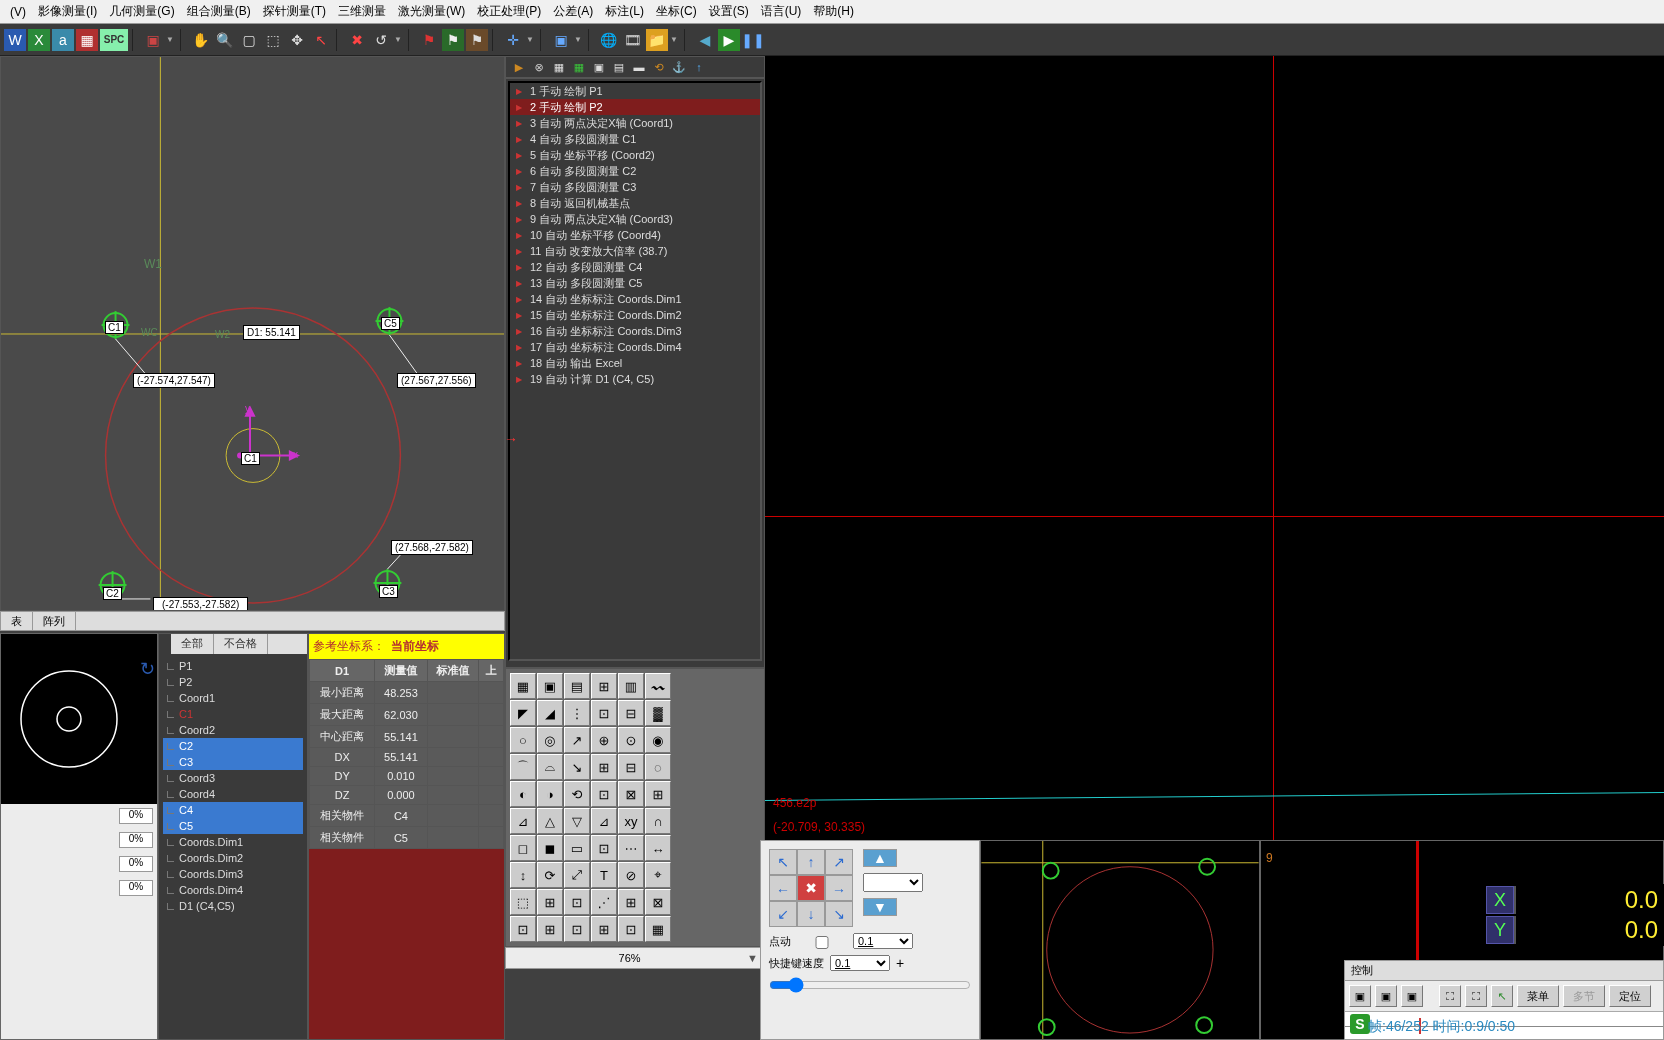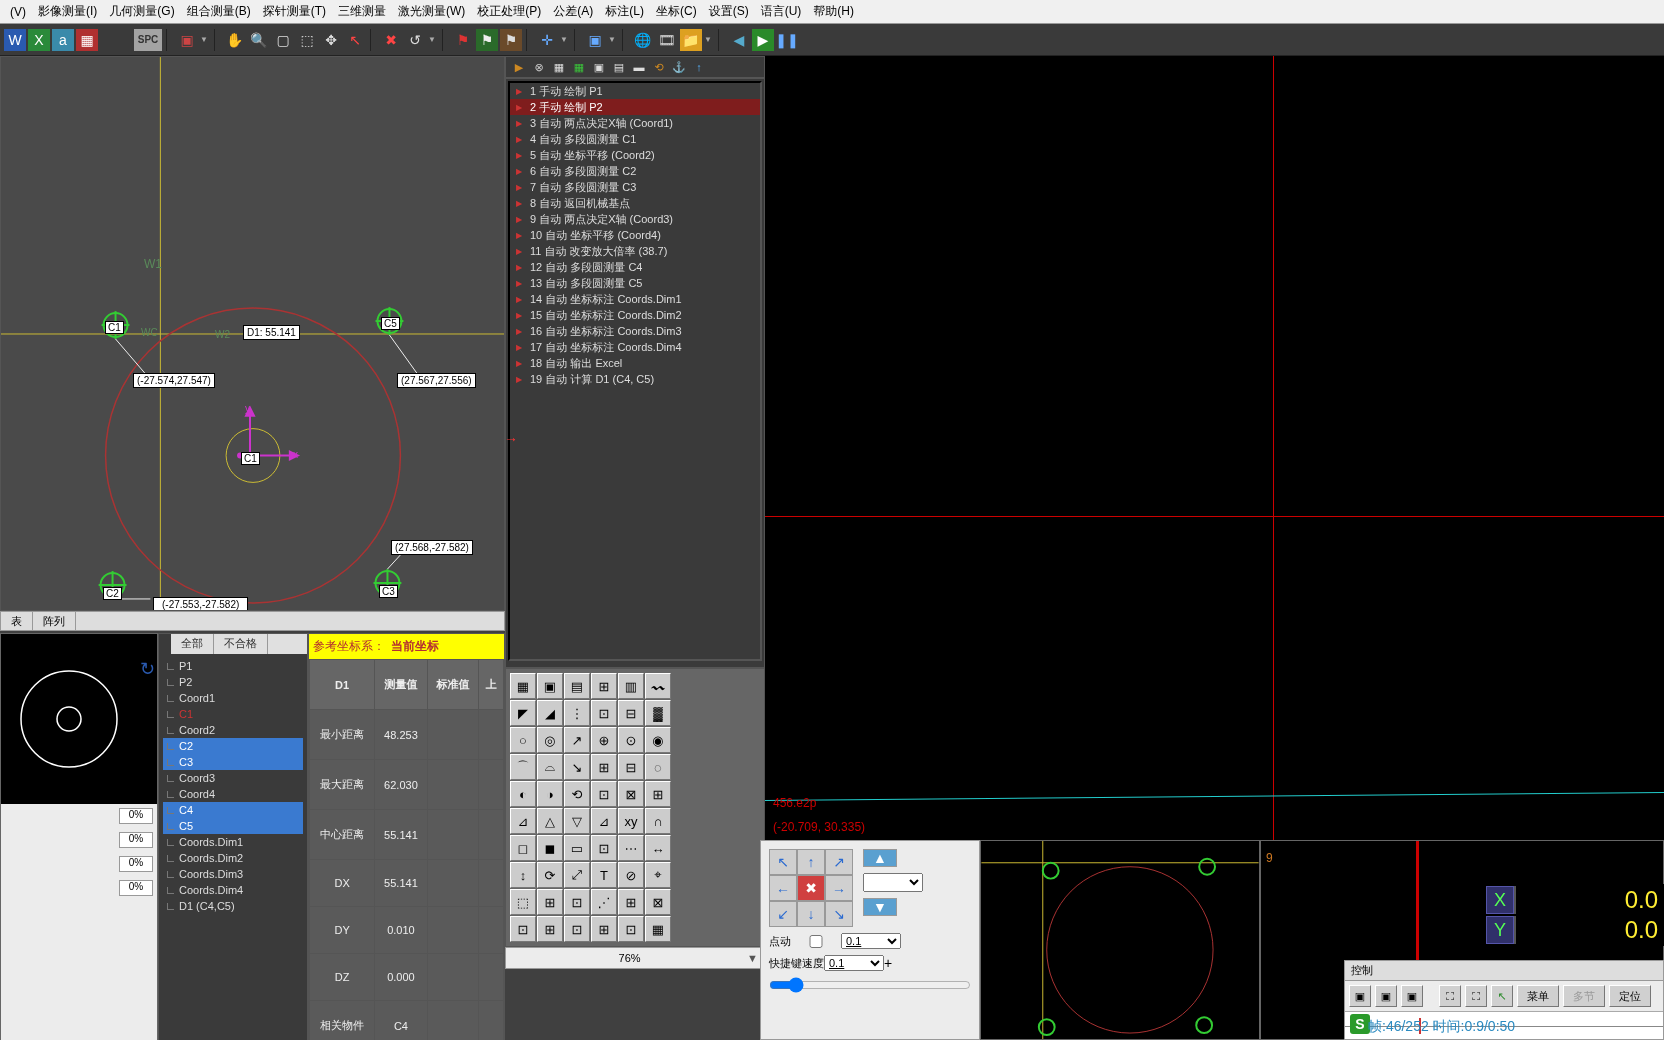--- a/index.html
+++ b/index.html
@@ -7,21 +7,21 @@
 
 .menubar { background: #f0f0f0; height: 24px; display: flex; align-items: center; padding: 0 4px; border-bottom: 1px solid #999; }
 .menu-item { padding: 2px 6px; font-size: 12px; cursor: pointer; }
 
 .toolbar { background: #3a3a3a; height: 32px; display: flex; align-items: center; padding: 2px 4px; gap: 2px; border-bottom: 1px solid #222; }
 .tbtn { width: 22px; height: 22px; display: inline-flex; align-items: center; justify-content: center; cursor: pointer; font-size: 14px; color: #ddd; border: 1px solid transparent; }
 .tbtn.green { background: #2a8a2a; color: #fff; }
 .tbtn.red { color: #ff4444; }
 .tbtn.blue { color: #66aaff; }
 .tbtn.yellow { background: #dda020; color: #333; }
-.tbtn.spc { background: #a3a3a3; color: #333; font-weight: bold; font-size: 10px; width: 28px; margin-left: 34px; }
+.tbtn.spc { background: #86efac; color: #333; font-weight: bold; font-size: 10px; width: 28px; }
 .tsep { width: 6px; height: 22px; border-left: 1px solid #222; margin: 0 2px; }
 .tdrop { width: 10px; color: #aaa; font-size: 8px; cursor: pointer; }
 
 .main-area { display: flex; height: calc(100% - 56px); }
 
 .left-pane { width: 505px; display: flex; flex-direction: column; }
 .canvas-area { flex: 0 0 555px; background: #4a4a4a; border: 1px solid #555; position: relative; overflow: hidden; }
 .canvas-svg { width: 100%; height: 100%; }
 
 .bottom-tabs { background: #ddd; height: 20px; display: flex; border: 1px solid #999; font-size: 11px; }
@@ -41,21 +41,21 @@
 .tree-item { padding: 1px 2px 1px 16px; position: relative; cursor: pointer; line-height: 14px; }
 .tree-item.sel { background: #3a7ad0; color: #fff; }
 .tree-item.red-txt { color: #cc3333; }
 .tree-item::before { content: ''; position: absolute; left: 4px; top: 5px; width: 6px; height: 6px; border-left: 1px solid #777; border-bottom: 1px solid #777; }
 
 .data-pane { flex: 1; background: #7f1d1d; border: 1px solid #555; display: flex; flex-direction: column; }
 .data-header { background: #ffff00; color: #b43030; font-size: 12px; padding: 4px; display: flex; gap: 6px; }
 .data-header b { color: #b43030; }
 .data-table { flex: 1; overflow: auto; }
 .dt { width: 100%; border-collapse: collapse; color: #eee; font-size: 11px; }
-.dt th, .dt td { border: 1px solid #555; padding: 17px 4px; text-align: center; background: #5a5a5a; }
+.dt th, .dt td { border: 1px solid #555; padding: 3px 4px; text-align: center; background: #5a5a5a; }
 .dt th { background: #666; }
 
 .mid-pane { width: 260px; display: flex; flex-direction: column; position: relative; }
 .task-toolbar { background: #3a3a3a; height: 22px; display: flex; align-items: center; gap: 2px; padding: 0 4px; border: 1px solid #555; }
 .task-toolbar .tbtn { width: 18px; height: 18px; font-size: 11px; }
 .task-list { flex: 0 0 590px; background: #3a3a3a; border: 1px solid #555; color: #ddd; overflow: auto; position: relative; }
 .task-list-inner { border: 2px inset #555; margin: 2px; height: 580px; overflow: auto; }
 .task-item { padding: 1px 4px 1px 20px; font-size: 11px; cursor: pointer; position: relative; line-height: 14px; }
 .task-item.sel { background: #7f1d1d; color: #fff; }
 .task-item::before { content: '▶'; position: absolute; left: 6px; color: #cc3333; font-size: 8px; top: 2px; }
@@ -71,21 +71,21 @@
 .cross-h { position: absolute; left: 0; right: 0; height: 1px; background: #cc0000; top: 460px; }
 .cross-v { position: absolute; top: 0; bottom: 0; width: 1px; background: #cc0000; left: 508px; }
 .cyan-line { position: absolute; left: 0; right: 0; height: 1px; background: #22cccc; top: 740px; transform: rotate(-0.5deg); }
 .red-txt-overlay { position: absolute; color: #cc0000; font-size: 12px; }
 
 .bottom-overlays { position: absolute; left: 760px; bottom: 0; right: 0; height: 200px; display: flex; }
 .nav-panel { width: 220px; background: #ececec; border: 1px solid #999; padding: 8px; display: flex; flex-direction: column; gap: 6px; }
 .arrow-pad { display: grid; grid-template-columns: repeat(3, 28px); grid-auto-rows: 26px; gap: 0; }
 .apbtn { background: #d0d0d0; border: 1px solid #999; display: flex; align-items: center; justify-content: center; font-size: 14px; color: #2a6ad0; cursor: pointer; }
 .apbtn.center { background: #d04040; color: #fff; }
-.nav-row { display: flex; align-items: center; font-size: 11px; }
+.nav-row { display: flex; align-items: flex-end; gap: 6px; font-size: 11px; }
 .nav-row input { width: 50px; font-size: 11px; }
 .nav-row select { width: 60px; font-size: 11px; text-decoration: underline; }
 
 .mini-view { width: 280px; background: #000; border: 1px solid #666; position: relative; }
 .mini-view2 { flex: 1; background: #000; border: 1px solid #666; position: relative; }
 .mini-red-v { position: absolute; top: 0; bottom: 0; width: 3px; background: #cc0000; left: 155px; }
 .mini-9 { position: absolute; color: #cc7722; top: 10px; left: 5px; font-size: 12px; }
 
 .ctrl-panel { position: absolute; right: 0; bottom: 0; width: 320px; background: #ececec; border: 1px solid #999; }
 .ctrl-title { background: #ddd; padding: 2px 6px; font-size: 11px; border-bottom: 1px solid #999; }

